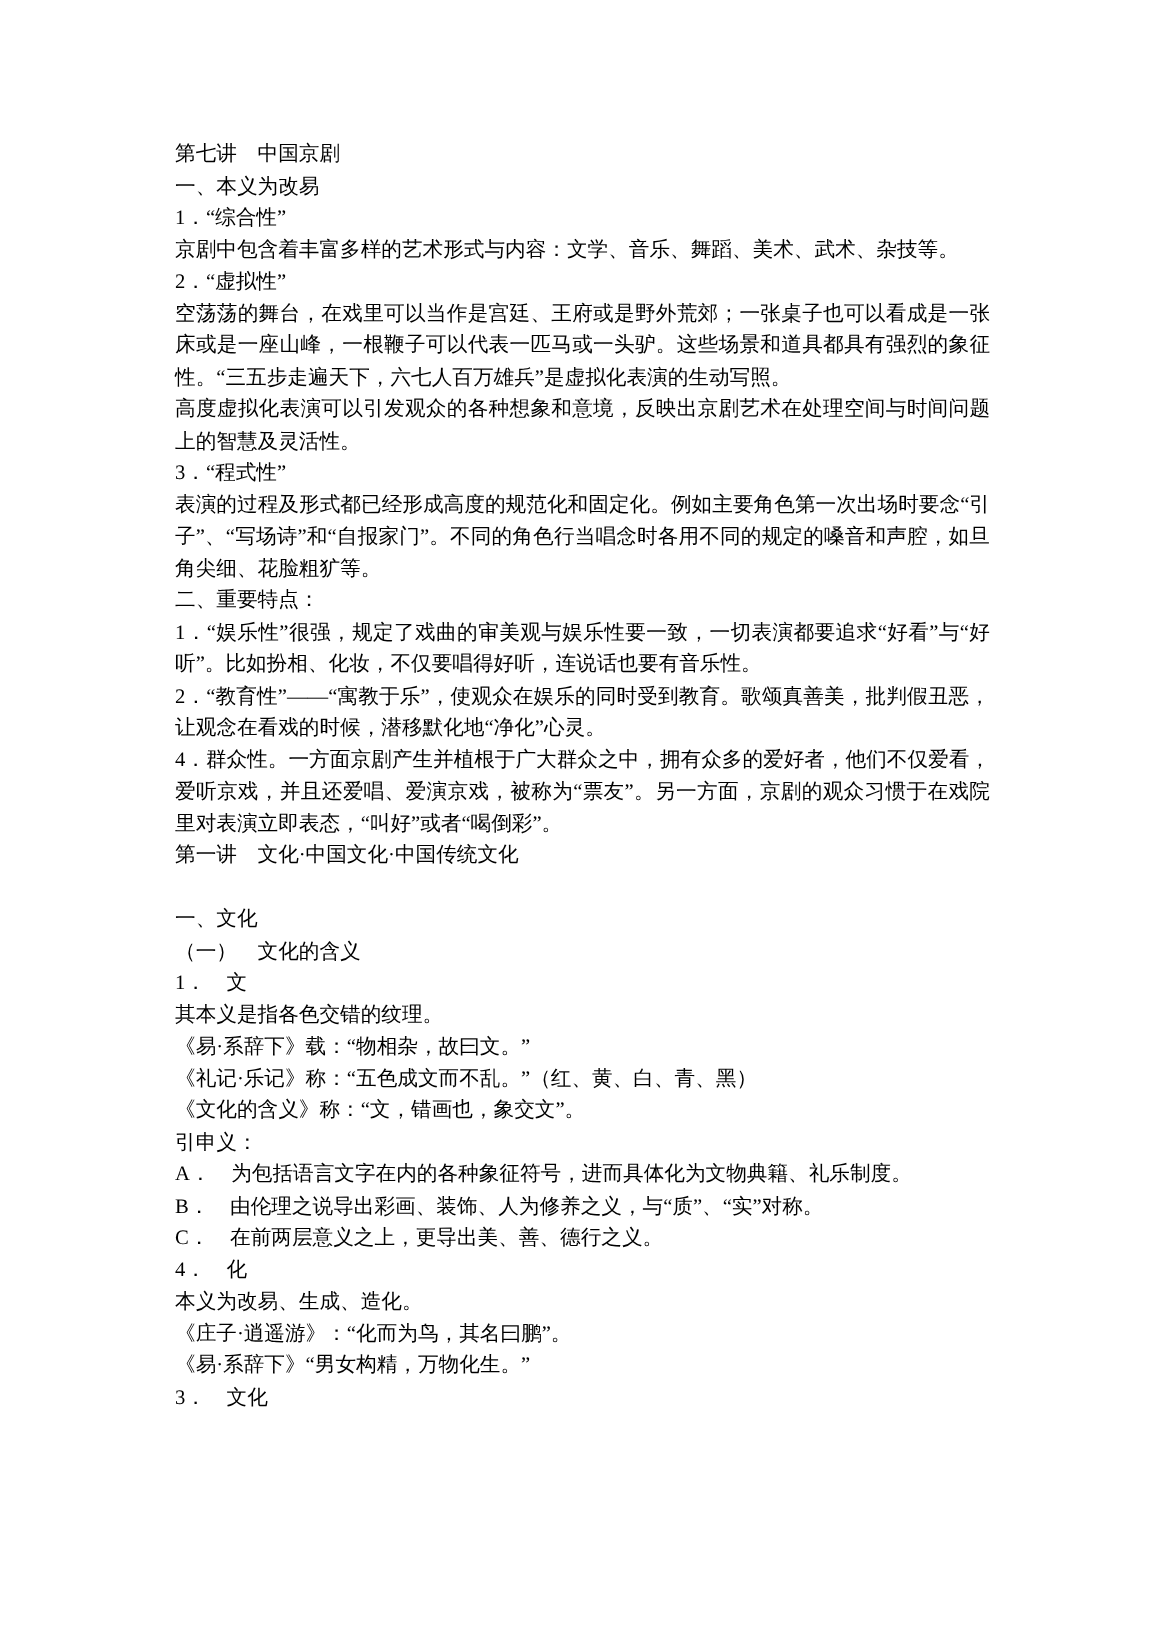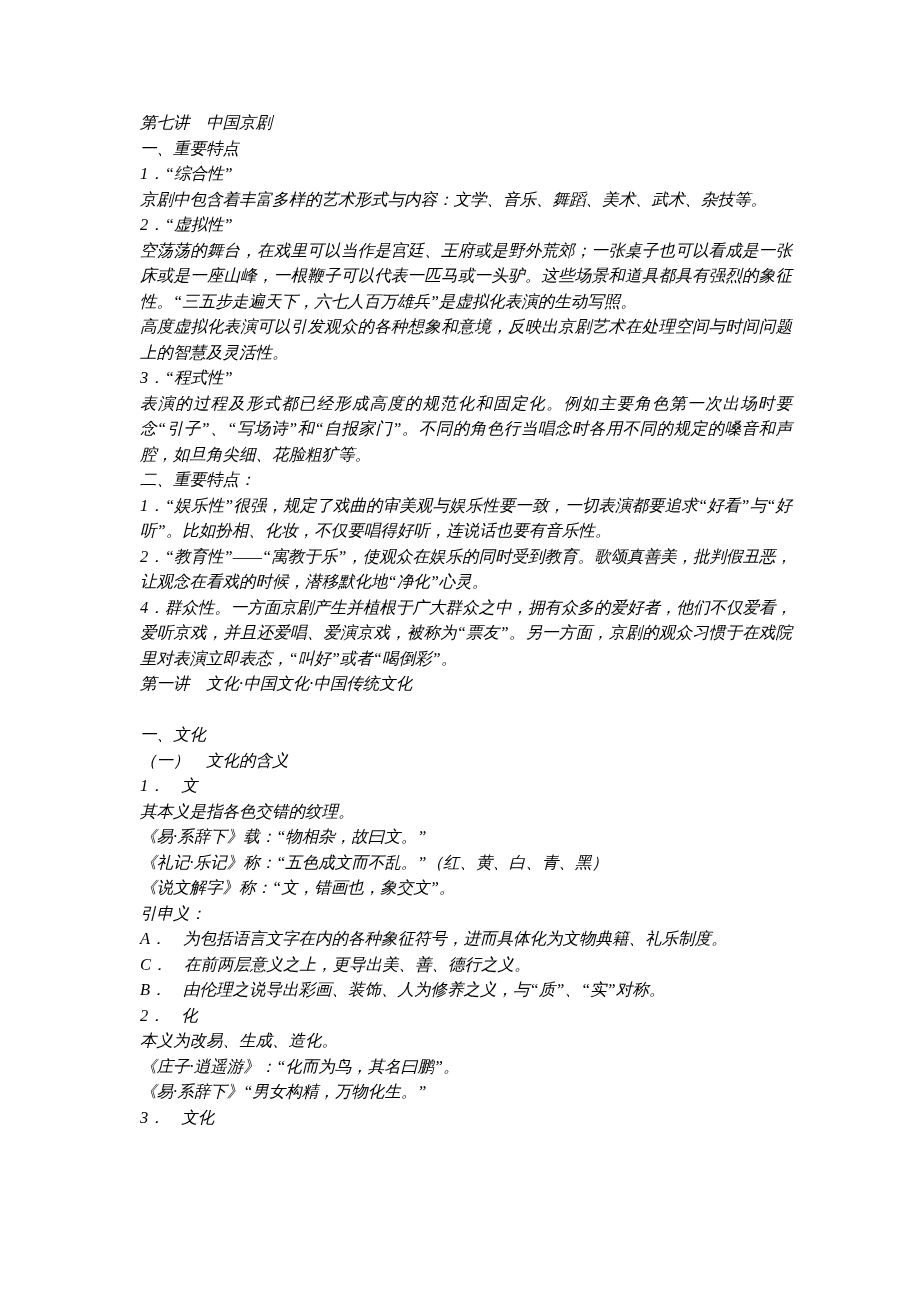--- a/index.html
+++ b/index.html
@@ -9,64 +9,63 @@
   body {
     width: 920px;
     font-family: "Liberation Serif", "DejaVu Serif", serif;
   }
   .page {
     width: 920px;
     min-height: 1302px;
     background: #ffffff;
     color: #000000;
     padding: 110px 128px 60px 140px;
-    font-style: italic;
   }
   .doc-body {
     width: 100%;
   }
   .line {
     font-size: 16.5px;
     line-height: 25.5px;
     min-height: 25.5px;
     text-align: justify;
     word-break: break-all;
     color: #000000;
   }
 </style>
 </head>
 <body>
 
 <div class="page">
   <div class="doc-body">
       <p class="line">第七讲　中国京剧</p>
-      <p class="line">一、重要特点</p>
+      <p class="line">一、本义为改易</p>
       <p class="line">1．“综合性”</p>
       <p class="line">京剧中包含着丰富多样的艺术形式与内容：文学、音乐、舞蹈、美术、武术、杂技等。</p>
       <p class="line">2．“虚拟性”</p>
       <p class="line">空荡荡的舞台，在戏里可以当作是宫廷、王府或是野外荒郊；一张桌子也可以看成是一张床或是一座山峰，一根鞭子可以代表一匹马或一头驴。这些场景和道具都具有强烈的象征性。“三五步走遍天下，六七人百万雄兵”是虚拟化表演的生动写照。</p>
       <p class="line">高度虚拟化表演可以引发观众的各种想象和意境，反映出京剧艺术在处理空间与时间问题上的智慧及灵活性。</p>
       <p class="line">3．“程式性”</p>
       <p class="line">表演的过程及形式都已经形成高度的规范化和固定化。例如主要角色第一次出场时要念“引子”、“写场诗”和“自报家门”。不同的角色行当唱念时各用不同的规定的嗓音和声腔，如旦角尖细、花脸粗犷等。</p>
       <p class="line">二、重要特点：</p>
       <p class="line">1．“娱乐性”很强，规定了戏曲的审美观与娱乐性要一致，一切表演都要追求“好看”与“好听”。比如扮相、化妆，不仅要唱得好听，连说话也要有音乐性。</p>
       <p class="line">2．“教育性”——“寓教于乐”，使观众在娱乐的同时受到教育。歌颂真善美，批判假丑恶，让观念在看戏的时候，潜移默化地“净化”心灵。</p>
       <p class="line">4．群众性。一方面京剧产生并植根于广大群众之中，拥有众多的爱好者，他们不仅爱看，爱听京戏，并且还爱唱、爱演京戏，被称为“票友”。另一方面，京剧的观众习惯于在戏院里对表演立即表态，“叫好”或者“喝倒彩”。</p>
       <p class="line">第一讲　文化·中国文化·中国传统文化</p>
       <p class="line"></p>
       <p class="line">一、文化</p>
       <p class="line">（一）　文化的含义</p>
       <p class="line">1．　文</p>
       <p class="line">其本义是指各色交错的纹理。</p>
       <p class="line">《易·系辞下》载：“物相杂，故曰文。”</p>
       <p class="line">《礼记·乐记》称：“五色成文而不乱。”（红、黄、白、青、黑）</p>
-      <p class="line">《说文解字》称：“文，错画也，象交文”。</p>
+      <p class="line">《文化的含义》称：“文，错画也，象交文”。</p>
       <p class="line">引申义：</p>
       <p class="line">A．　为包括语言文字在内的各种象征符号，进而具体化为文物典籍、礼乐制度。</p>
+      <p class="line">B．　由伦理之说导出彩画、装饰、人为修养之义，与“质”、“实”对称。</p>
       <p class="line">C．　在前两层意义之上，更导出美、善、德行之义。</p>
-      <p class="line">B．　由伦理之说导出彩画、装饰、人为修养之义，与“质”、“实”对称。</p>
-      <p class="line">2．　化</p>
+      <p class="line">4．　化</p>
       <p class="line">本义为改易、生成、造化。</p>
       <p class="line">《庄子·逍遥游》：“化而为鸟，其名曰鹏”。</p>
       <p class="line">《易·系辞下》“男女构精，万物化生。”</p>
       <p class="line">3．　文化</p>
     </div>
 </div>
 
 </body></html>

